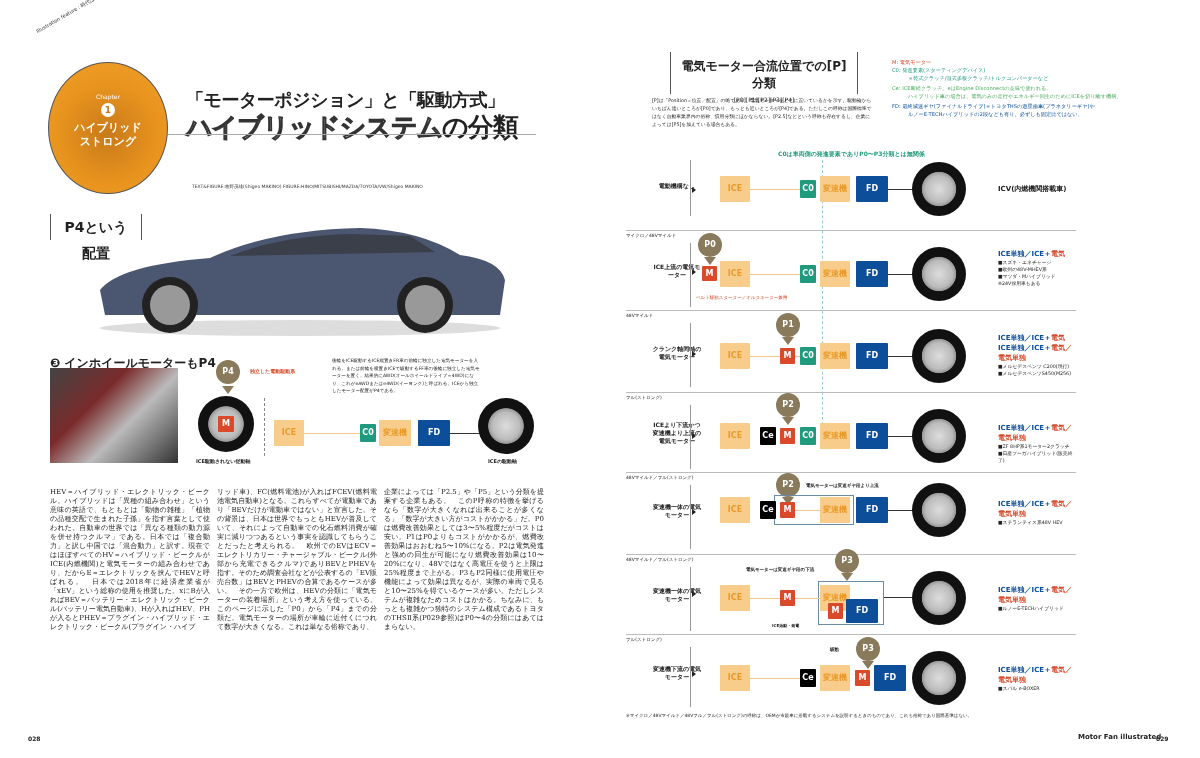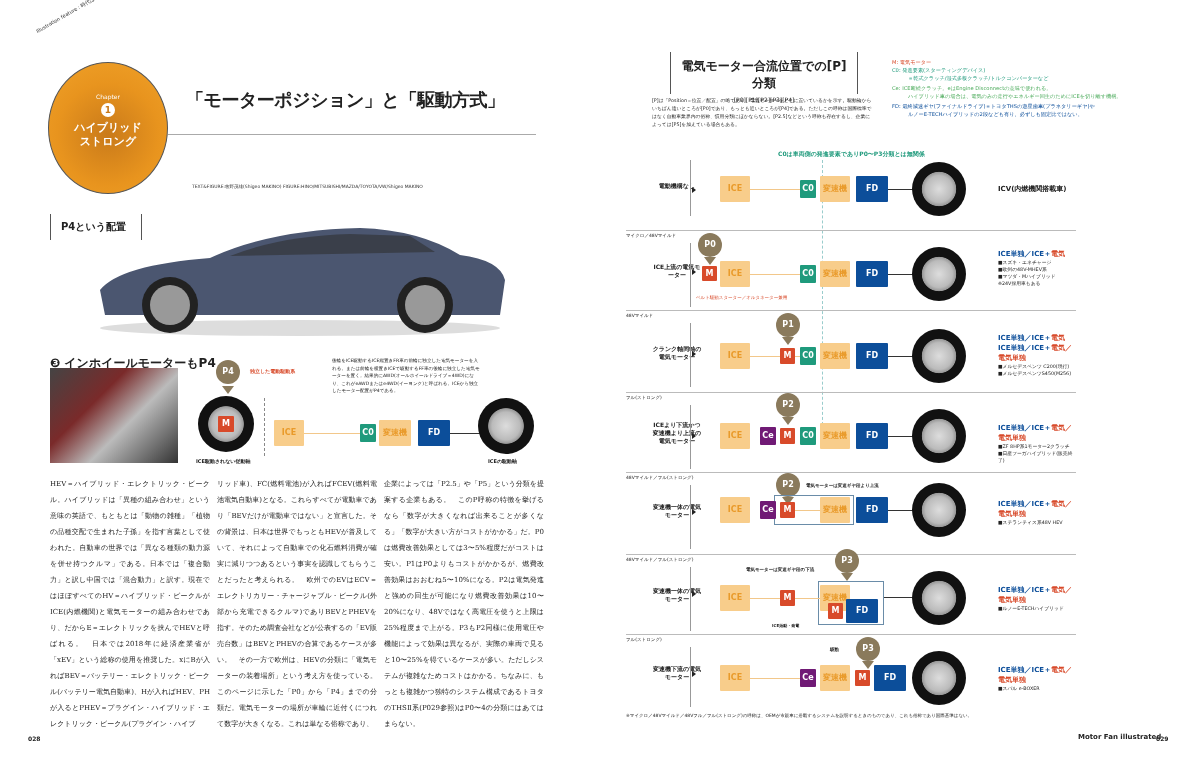--- a/index.html
+++ b/index.html
@@ -14,43 +14,43 @@
 .badge .num{position:absolute;top:40px;left:50%;transform:translateX(-50%);width:14px;height:14px;border-radius:50%;background:#fff;color:#c97a1a;font-size:9px;font-weight:bold;text-align:center;line-height:14px}
 .badge .t{position:absolute;top:58px;width:100%;text-align:center;font-size:11px;font-weight:bold;color:#fff;line-height:14px}
 .arc-text{left:38px;top:28px;font-size:5px;color:#333;transform:rotate(-30deg);transform-origin:left bottom;white-space:nowrap}
 .h1a{left:186px;top:88px;font-size:18px;font-weight:bold;letter-spacing:-0.5px}
 .h1b{left:186px;top:110px;font-size:26px;font-weight:bold;letter-spacing:-1px}
 .h1b .o{color:#fff;-webkit-text-stroke:1px #333}
 .rule{left:168px;top:134px;width:368px;height:1px;background:#aaa}
 .lead{left:192px;top:143px;width:360px;font-size:6.5px;line-height:11px;color:#222}
 .credit{left:192px;top:184px;font-size:4.5px;color:#333}
 .bracket{border:1px solid #555;border-top:none;border-bottom:none;padding:0 10px}
-.p4tag{left:50px;top:214px;height:26px;line-height:26px;font-size:10px;font-weight:bold;width:92px;text-align:left}
+.p4tag{left:50px;top:214px;height:26px;line-height:26px;font-size:14px;font-weight:bold;width:92px;text-align:center}
 
 .car{left:80px;top:210px;width:440px;height:130px}
 
 .iw-label{left:50px;top:355px;font-size:12px;font-weight:bold}
 .iw-photo{left:50px;top:368px;width:128px;height:95px;background:linear-gradient(135deg,#444 0%,#7a2a2a 35%,#bbb 60%,#333 100%)}
 
 .p-bubble{width:24px;height:24px;border-radius:50%;background:#8a7a5c;color:#fff;font-size:8px;font-weight:bold;text-align:center;line-height:24px}
 .p-arrow{width:0;height:0;border-left:6px solid transparent;border-right:6px solid transparent;border-top:8px solid #8a7a5c}
 .tire{border-radius:50%;background:radial-gradient(circle,#ddd 0%,#bbb 35%,#999 44%,#111 46%,#111 100%)}
 .blk{position:absolute;text-align:center;font-weight:bold;font-size:8px;border-radius:1px}
 .ice{background:#f8cd8b;color:#e99a2a}
 .c0{background:#1f9a7c;color:#fff}
-.ce{background:#701a75;color:#fff}
+.ce{background:#000000;color:#fff}
 .tm{background:#f8cd8b;color:#e99a2a}
 .fd{background:#0c4e9a;color:#fff}
 .mm{background:#d84a2a;color:#fff}
 .line-o{position:absolute;height:1px;background:#f2c78a}
 .line-k{position:absolute;height:1px;background:#333}
 .sm{font-size:5px}
 .note-red{color:#d84a2a}
 
-.col{position:absolute;top:476px;width:160px;font-family:"DejaVu Serif",serif;font-size:7px;line-height:16px;color:#222;text-align:justify}
+.col{position:absolute;top:488px;width:160px;font-family:"DejaVu Serif",serif;font-size:7px;line-height:9px;color:#222;text-align:justify}
 .pn{font-size:6px;font-weight:bold}
 
 .rtitle{left:70px;top:52px;width:188px;height:42px}
 .rtitle .m{font-size:12px;font-weight:bold;text-align:center;margin-top:6px}
 .rtitle .s{font-size:6px;text-align:center;margin-top:4px}
 .rdesc{left:52px;top:97px;width:220px;font-size:4.8px;line-height:8px}
 .legend{left:292px;top:58px;width:300px;font-size:5.2px;line-height:8px}
 .legend .r{color:#d84a2a}.legend .g{color:#1f9a7c}.legend .lg{color:#4aaa5a}.legend .b{color:#0c4e9a}
 .c0note{left:178px;top:150px;font-size:6px;color:#1f9a7c;font-weight:bold}
 .vdash{position:absolute;left:222px;top:160px;width:0;height:270px;border-left:1px dashed #9cc}
@@ -69,20 +69,21 @@
 <body>
 
 <div class="page left">
   <div class="abs arc-text">Illustration feature : 時代はハイブリッド!</div>
   <div class="abs badge">
     <div class="ch">Chapter</div>
     <div class="num">1</div>
     <div class="t"><span>ハイブリッド</span><br><span>ストロング</span></div>
   </div>
   <div class="abs h1a">「モーターポジション」と「駆動方式」</div>
+  <div class="abs h1b"><span class="o">ハイブリッドシステム</span><span>の分類</span></div>
   <div class="abs rule"></div>
   <div class="abs credit">TEXT&amp;FIGURE:牧野茂雄(Shigeo MAKINO)   FIGURE:HINO/MITSUBISHI/MAZDA/TOYOTA/VW/Shigeo MAKINO</div>
 
   <div class="abs car">
     <svg width="440" height="130" viewBox="0 0 440 130">
       <ellipse cx="220" cy="118" rx="200" ry="8" fill="#ddd"></ellipse>
       <path d="M20 80 Q40 55 130 48 Q190 20 280 18 Q340 20 380 45 Q420 50 425 70 L420 105 L25 105 Z" fill="#4b5670"></path>
       <path d="M150 46 Q200 26 270 24 L330 26 L355 42 Z" fill="#3a3f4a"></path>
       <circle cx="90" cy="95" r="28" fill="#222"></circle>
         <circle cx="90" cy="95" r="20" fill="#999"></circle>

